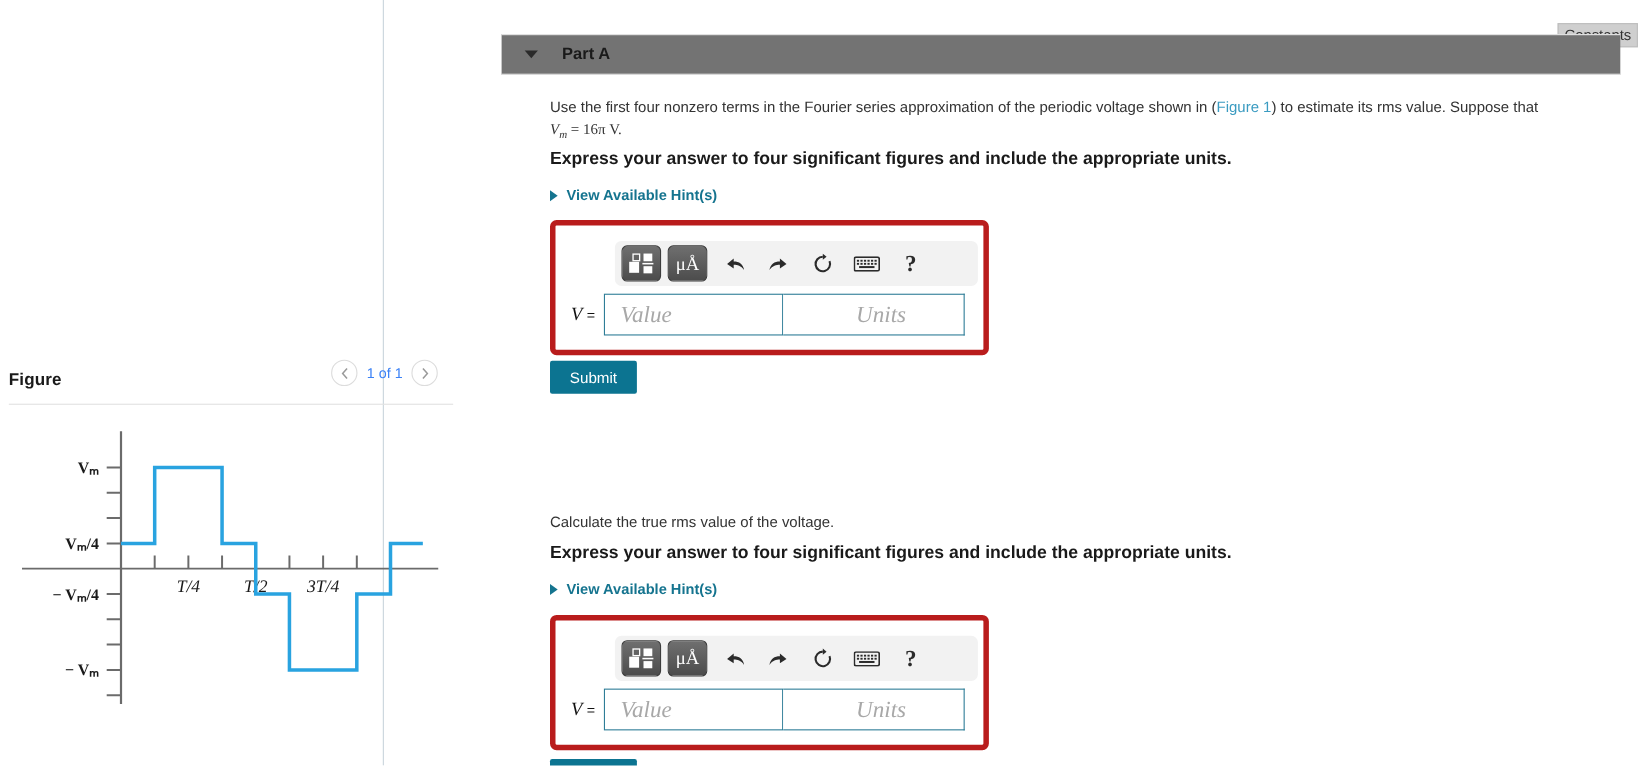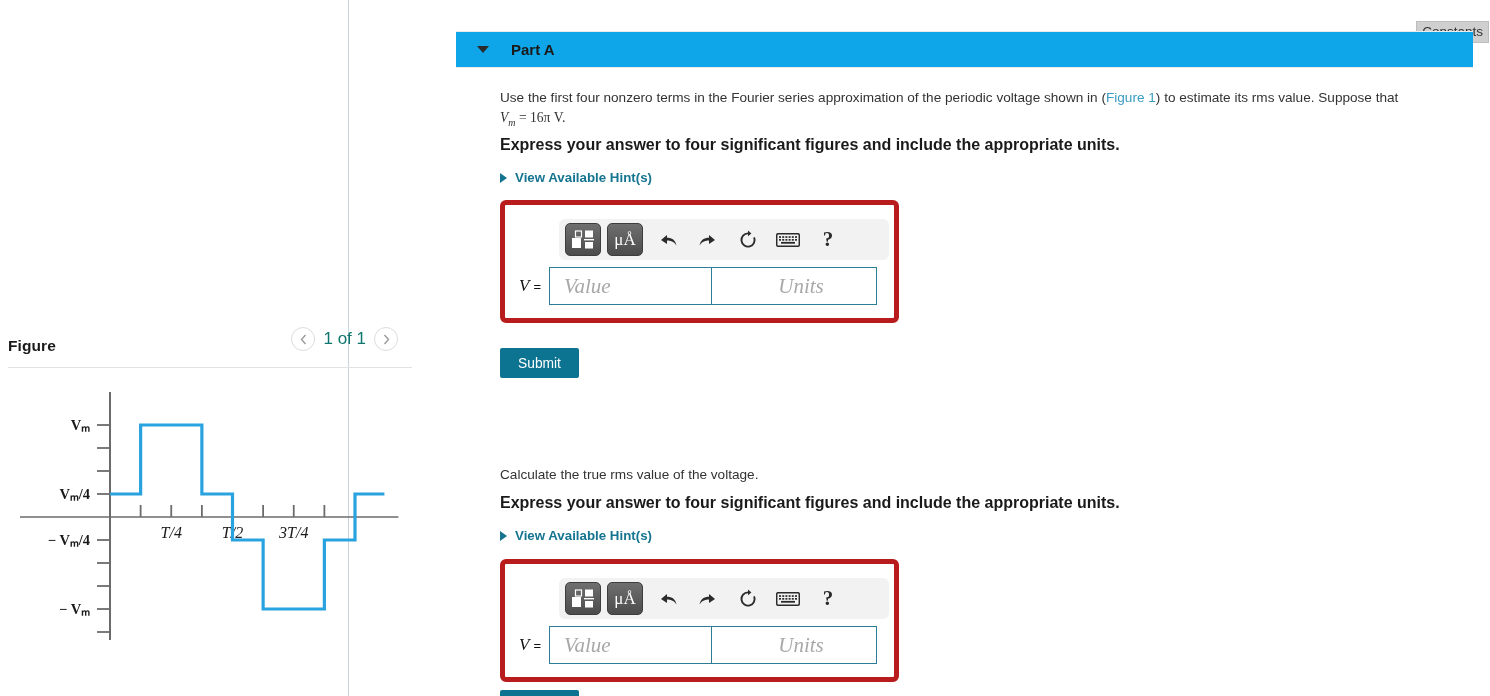--- a/index.html
+++ b/index.html
@@ -33,42 +33,42 @@
     position: absolute; right: 14px; top: 2px;
     display: flex; align-items: center; gap: 8px;
   }
   .navbtn {
     width: 24px; height: 24px; border-radius: 50%;
     border: 1px solid #dcdcdc; background: #fff;
     display: flex; align-items: center; justify-content: center;
     color: #9a9a9a; font-size: 11px; line-height: 1;
     cursor: pointer; user-select: none;
   }
-  #figure-count { font-size: 17px; color: #0f766e; }
+  #figure-count { font-size: 13px; color: #3b82f6; }
 
   #figure-graph {
     position: absolute; left: 0; top: 372px;
     width: 400px; height: 290px;
   }
 
   
   #content { position: absolute; left: 427px; top: 0; width: 1063px; height: 696px; }
 
   #constants-btn {
     position: absolute; right: 1px; top: 21px;
     background: #cfcfcf; color: #333;
     font-size: 13.5px; padding: 2px 5px 3px 5px;
     border: 1px solid #bdbdbd;
     cursor: pointer; white-space: nowrap;
   }
 
   .part-header {
     position: absolute; left: 29px;
     width: 1017px; height: 37px;
-    background: #0ea5e9;
+    background: #737373;
     border-top: 1px solid #ebebeb;
     border-bottom: 1px solid #ebebeb;
     display: flex; align-items: center;
   }
   .caret {
     margin-left: 21px; margin-right: 22px;
     width: 0; height: 0;
     border-left: 6px solid transparent;
     border-right: 6px solid transparent;
     border-top: 7px solid #2a2a2a;
@@ -296,21 +296,21 @@
         <span class="ans-eq">=</span>
         <div class="ans-field value">
           <span class="ph">Value</span>
         </div>
         <div class="ans-field units">
           <span class="ph">Units</span>
         </div>
       </div>
     </div>
 
-    <button class="submit-btn" style="top:348px">Submit</button>
+    <button class="submit-btn" style="top:328px">Submit</button>
 
 
     <div class="q-text" style="top:465px">Calculate the true rms value of the voltage.</div>
 
     <div class="q-bold" style="top:494px">Express your answer to four significant figures and include the appropriate units.</div>
 
     <div class="hints" style="top:528px">
       <span class="hint-caret"></span>
       <span>View Available Hint(s)</span>
     </div>

